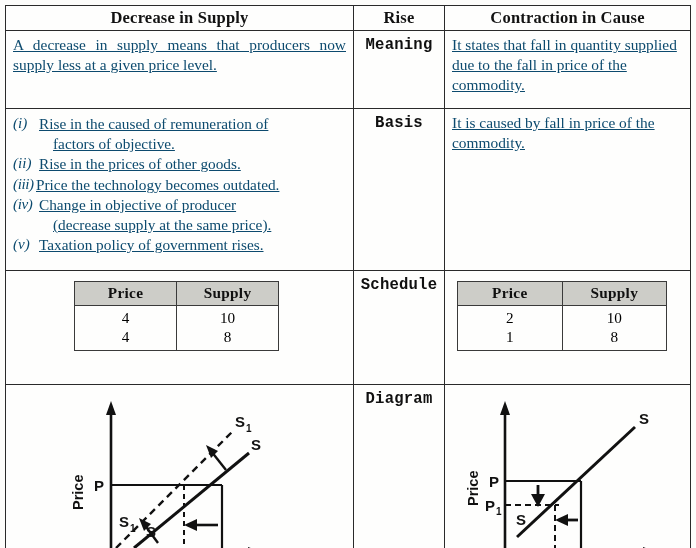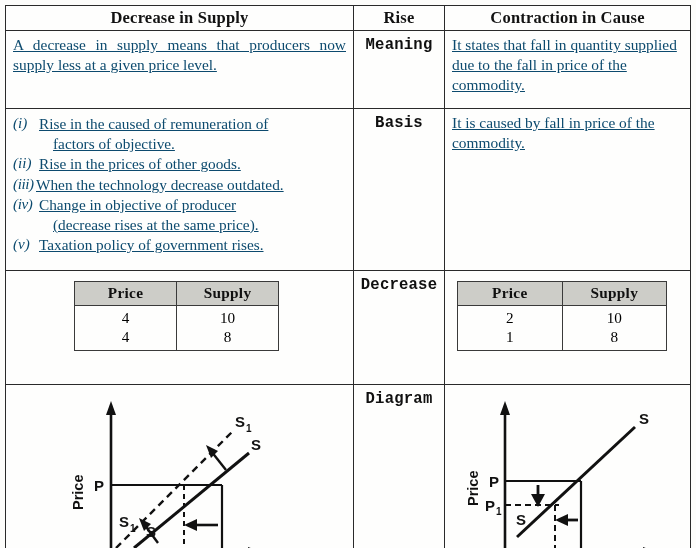--- a/index.html
+++ b/index.html
@@ -180,26 +180,26 @@
           <span class="rn">(i)</span>
           <span>Rise in the caused of remuneration of</span>
           <span class="cont">factors of objective.</span>
         </li>
         <li>
           <span class="rn">(ii)</span>
           <span>Rise in the prices of other goods.</span>
         </li>
         <li class="wide-rn" style="padding-left:23px;">
           <span class="rn">(iii)</span>
-          <span>When the technology decrease outdated.</span>
+          <span>Price the technology becomes outdated.</span>
         </li>
         <li class="spread wide-rn">
           <span class="rn">(iv)</span>
           <span>Change in objective of producer</span>
-          <span class="cont">(decrease rises at the same price).</span>
+          <span class="cont">(decrease supply at the same price).</span>
         </li>
         <li>
           <span class="rn">(v)</span>
           <span>Taxation policy of government rises.</span>
         </li>
       </ul>
     </td>
     <td class="basis">Basis</td>
     <td class="cell">It is caused by fall in price of the commodity.</td>
   </tr>
@@ -220,21 +220,21 @@
             <td>4</td>
             <td>10</td>
           </tr>
           <tr class="last-data">
             <td>4</td>
             <td>8</td>
           </tr>
         </tbody>
       </table>
     </td>
-    <td class="basis">Decrease</td>
+    <td class="basis">Schedule</td>
     <td class="sched-wrap right-pad">
       <table class="sched right-s">
         <colgroup>
                 <col style="width:50%">
                 <col style="width:50%">
               </colgroup>
         <tbody>
           <tr>
             <th>Price</th>
             <th>Supply</th>

